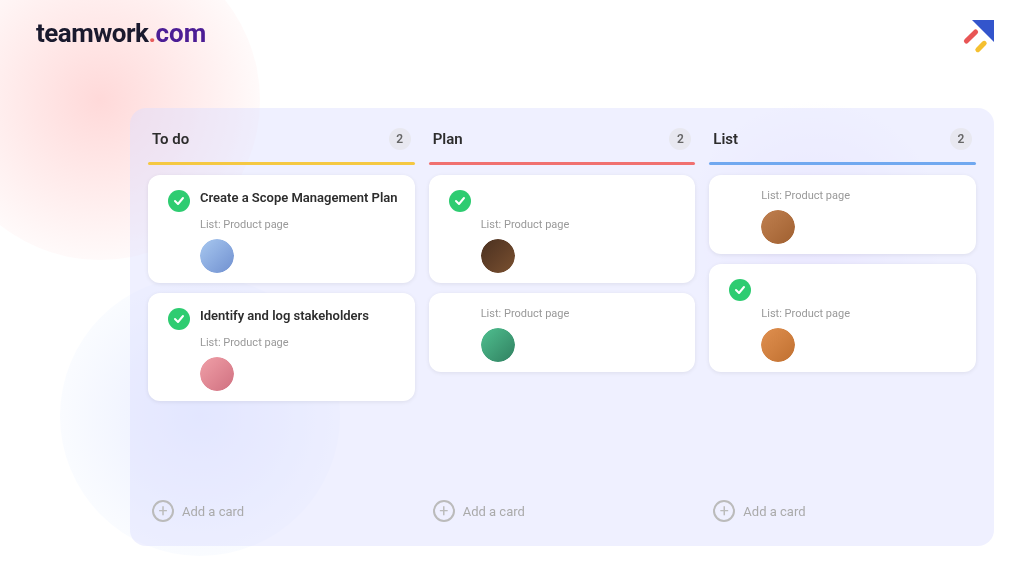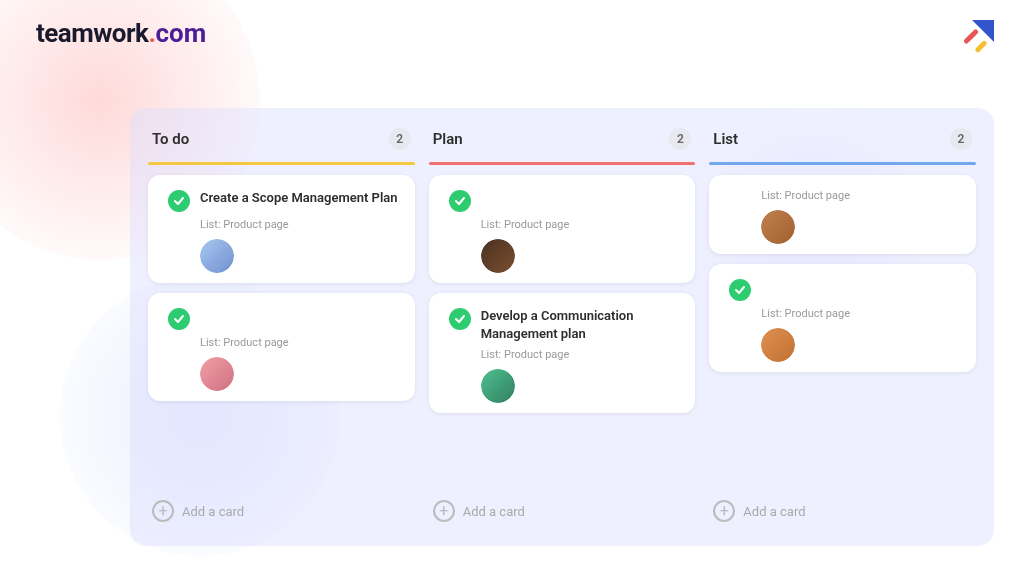--- a/index.html
+++ b/index.html
@@ -293,20 +293,21 @@
         <div class="avatar-face av1"></div>
       </div>
     </div>
       <div class="card">
       <div class="card-top">
         <div class="check-icon">
           <svg viewBox="0 0 12 12" fill="none">
             <polyline points="2,6 5,9 10,3" stroke="white" stroke-width="2" stroke-linecap="round" stroke-linejoin="round"></polyline>
           </svg>
         </div>
+        <span class="card-title">Identify and log stakeholders</span>
       </div>
       <div class="card-list">List: Product page</div>
       <div class="card-avatar">
         <div class="avatar-face av2"></div>
       </div>
     </div>
       <div class="add-card">
     <div class="add-icon">+</div>
     <span>Add a card</span>
   </div>
@@ -324,28 +325,20 @@
             <polyline points="2,6 5,9 10,3" stroke="white" stroke-width="2" stroke-linecap="round" stroke-linejoin="round"></polyline>
           </svg>
         </div>
       </div>
       <div class="card-list">List: Product page</div>
       <div class="card-avatar">
         <div class="avatar-face av3"></div>
       </div>
     </div>
       <div class="card">
-      <div class="card-top">
-        <div class="check-icon">
-          <svg viewBox="0 0 12 12" fill="none">
-            <polyline points="2,6 5,9 10,3" stroke="white" stroke-width="2" stroke-linecap="round" stroke-linejoin="round"></polyline>
-          </svg>
-        </div>
-        <span class="card-title">Develop a Communication Management plan</span>
-      </div>
       <div class="card-list">List: Product page</div>
       <div class="card-avatar">
         <div class="avatar-face av4"></div>
       </div>
     </div>
       <div class="add-card">
     <div class="add-icon">+</div>
     <span>Add a card</span>
   </div>
     </div>

